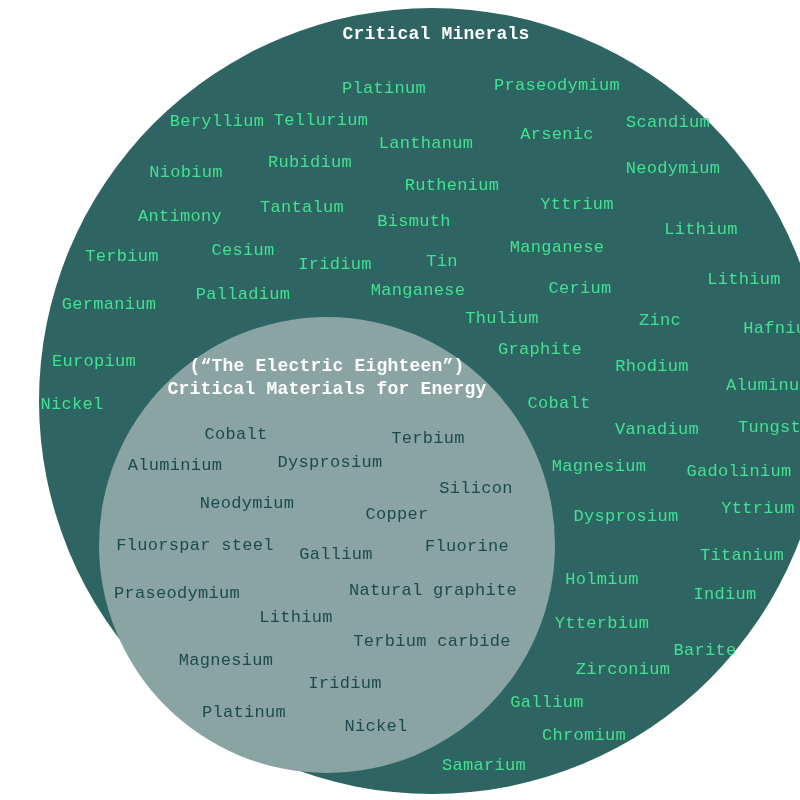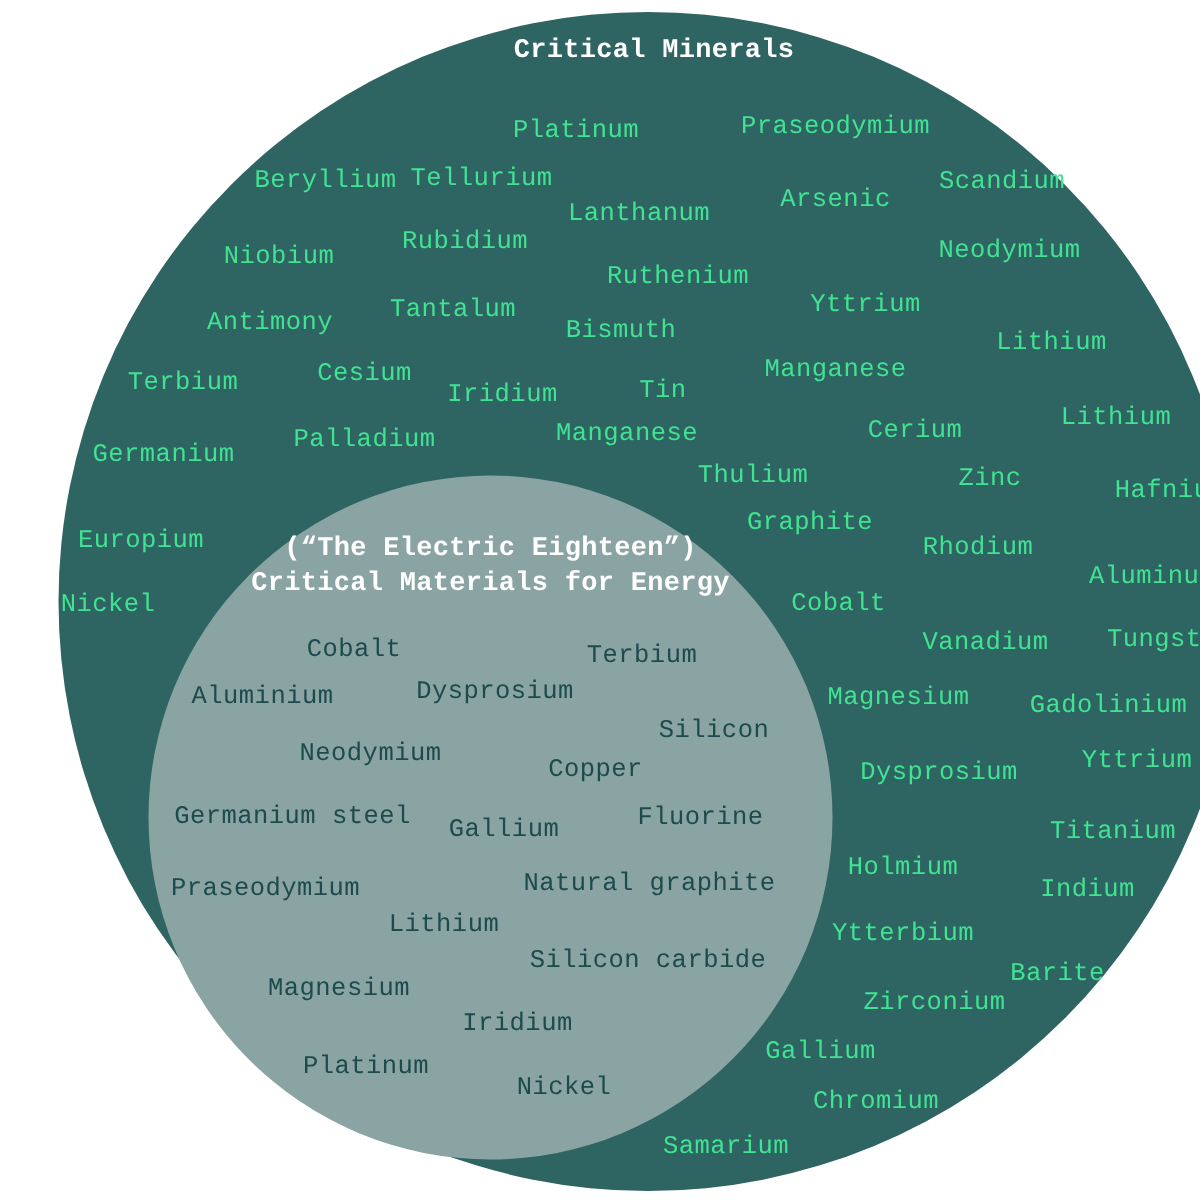--- a/index.html
+++ b/index.html
@@ -103,21 +103,21 @@
       <span class="label outer" style="left: 270px; top: 207px;">Tantalum</span>
       <span class="label outer" style="left: 148px; top: 216px;">Antimony</span>
       <span class="label outer" style="left: 382px; top: 221px;">Bismuth</span>
       <span class="label outer" style="left: 669px; top: 229px;">Lithium</span>
       <span class="label outer" style="left: 525px; top: 247px;">Manganese</span>
       <span class="label outer" style="left: 211px; top: 250px;">Cesium</span>
       <span class="label outer" style="left: 90px; top: 256px;">Terbium</span>
       <span class="label outer" style="left: 410px; top: 261px;">Tin</span>
       <span class="label outer" style="left: 303px; top: 264px;">Iridium</span>
       <span class="label outer" style="left: 712px; top: 279px;">Lithium</span>
-      <span class="label outer" style="left: 578px; top: 288px;">Cerium</span>
+      <span class="label outer" style="left: 548px; top: 288px;">Cerium</span>
       <span class="label outer" style="left: 386px; top: 290px;">Manganese</span>
       <span class="label outer" style="left: 211px; top: 294px; text-align: center;">Palladium</span>
       <span class="label outer" style="left: 77px; top: 304px;">Germanium</span>
       <span class="label outer" style="left: 470px; top: 318px;">Thulium</span>
       <span class="label outer" style="left: 628px; top: 320px;">Zinc</span>
       <span class="label outer" style="left: 748px; top: 328px;">Hafnium</span>
       <span class="label outer" style="left: 508px; top: 349px;">Graphite</span>
       <span class="label outer" style="left: 62px; top: 361px;">Europium</span>
       <span class="label outer" style="left: 620px; top: 366px;">Rhodium</span>
       <span class="label outer" style="left: 736px; top: 385px;">Aluminum</span>
@@ -138,25 +138,25 @@
       <span class="label outer" style="left: 515px; top: 702px;">Gallium</span>
       <span class="label outer" style="left: 552px; top: 735px;">Chromium</span>
       <span class="label outer" style="left: 452px; top: 765px; text-align: center;">Samarium</span>
       <span class="label inner" style="left: 204px; top: 434px;">Cobalt</span>
       <span class="label inner" style="left: 396px; top: 438px;">Terbium</span>
       <span class="label inner" style="left: 298px; top: 462px;">Dysprosium</span>
       <span class="label inner" style="left: 143px; top: 465px;">Aluminium</span>
       <span class="label inner" style="left: 444px; top: 488px;">Silicon</span>
       <span class="label inner" style="left: 215px; top: 503px;">Neodymium</span>
       <span class="label inner" style="left: 365px; top: 514px;">Copper</span>
-      <span class="label inner" style="left: 163px; top: 545px;">Germanium steel</span>
+      <span class="label inner" style="left: 163px; top: 545px;">Fluorspar steel</span>
       <span class="label inner" style="left: 435px; top: 546px;">Fluorine</span>
       <span class="label inner" style="left: 304px; top: 554px;">Gallium</span>
       <span class="label inner" style="left: 401px; top: 590px;">Natural graphite</span>
       <span class="label inner" style="left: 145px; top: 593px;">Praseodymium</span>
       <span class="label inner" style="left: 264px; top: 617px;">Lithium</span>
-      <span class="label inner" style="left: 400px; top: 641px;">Silicon carbide</span>
+      <span class="label inner" style="left: 400px; top: 641px;">Terbium carbide</span>
       <span class="label inner" style="left: 194px; top: 660px;">Magnesium</span>
       <span class="label inner" style="left: 313px; top: 683px;">Iridium</span>
       <span class="label inner" style="left: 212px; top: 712px;">Platinum</span>
       <span class="label inner" style="left: 344px; top: 726px;">Nickel</span>
     </div>
 </div>
 
 </body></html>

